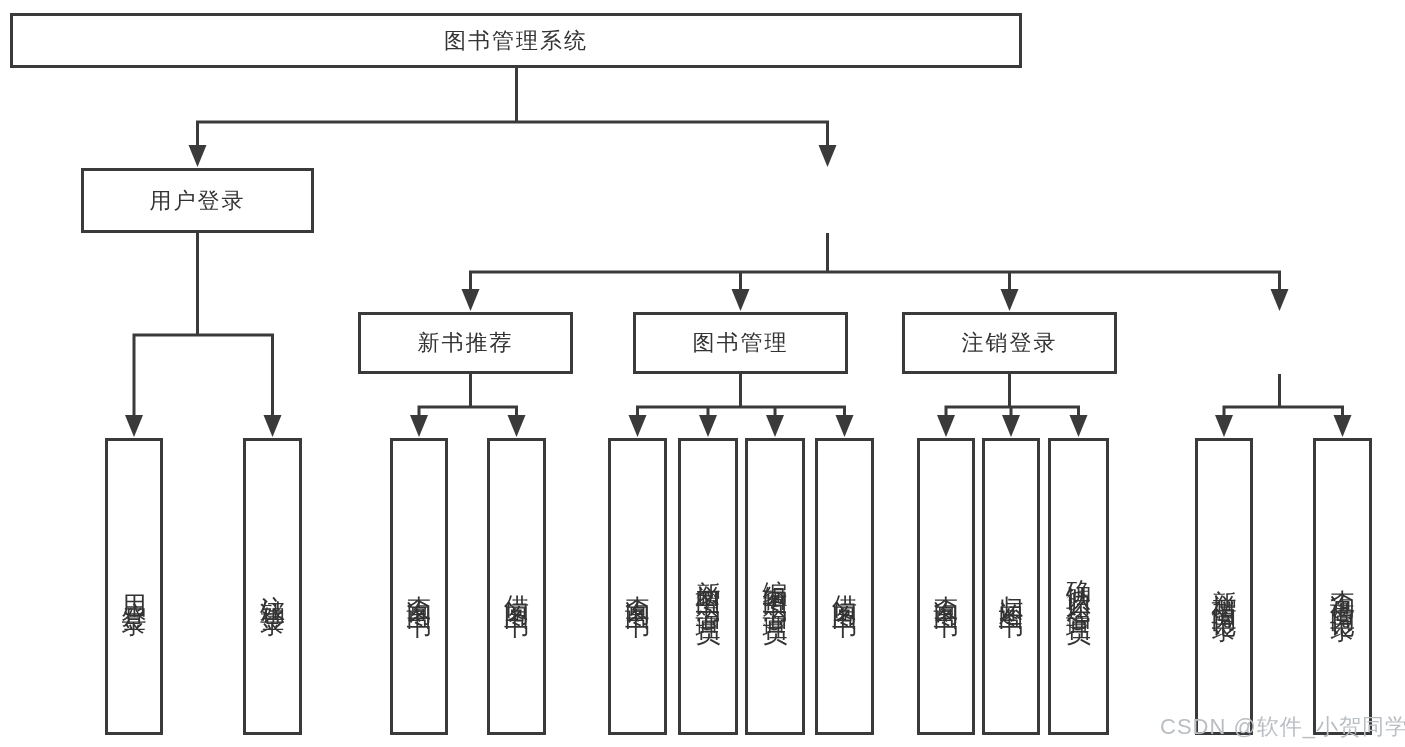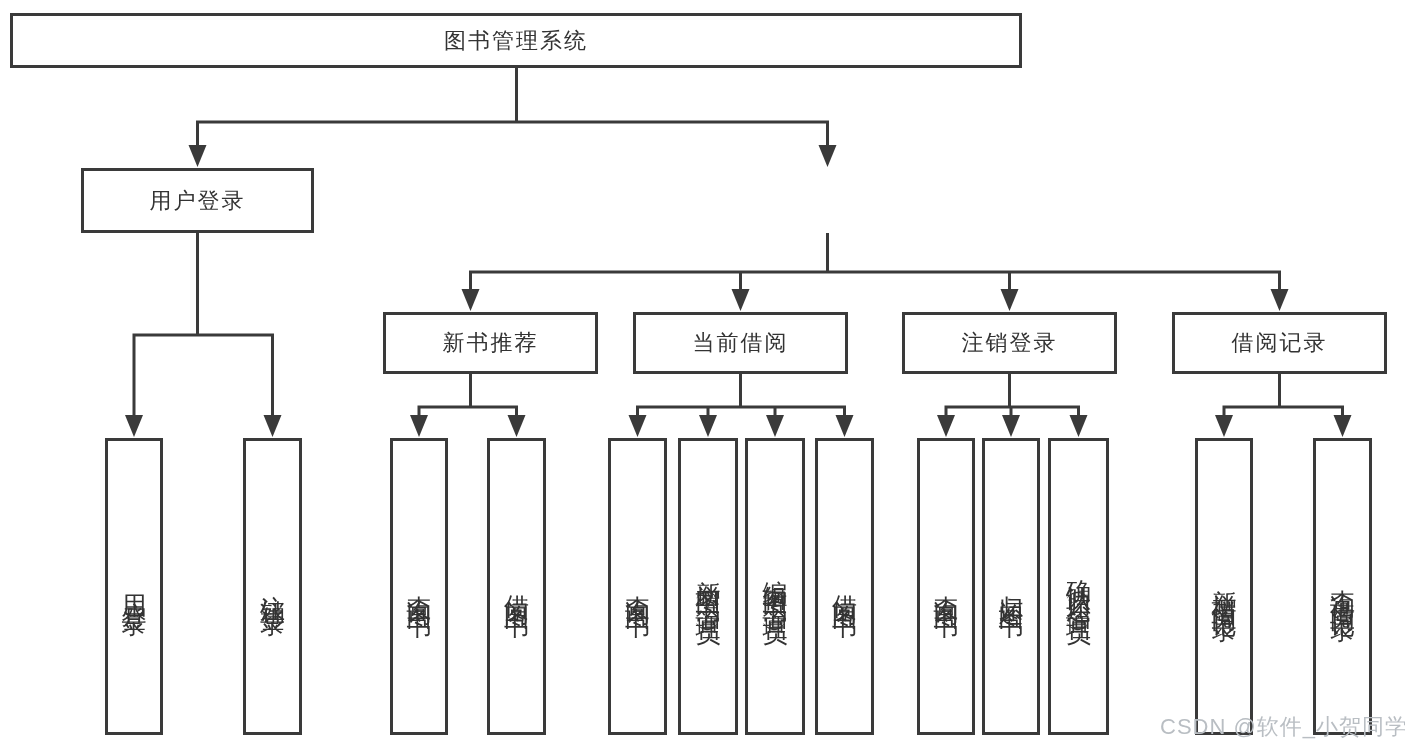--- a/index.html
+++ b/index.html
@@ -128,24 +128,23 @@
         <polygon points="1069.5,415 1087.5,415 1078.5,437"></polygon>
         <polygon points="1215,415 1233,415 1224,437"></polygon>
         <polygon points="1333.5,415 1351.5,415 1342.5,437"></polygon>
       </g>
   </svg>
 
   <div class="node" style="left:10px;top:13px;width:1012px;height:55px">图书管理系统</div>
 
   <div class="node" style="left:81px;top:168px;width:233px;height:65px">用户登录</div>
 
-  <div class="node" style="left:383px;top:312px;width:215px;height:62px">新书推荐</div>
-  <div class="node" style="left:633px;top:312px;width:215px;height:62px">当前借阅</div>
+  <div class="node" style="left:358px;top:312px;width:215px;height:62px">新书推荐</div>
+  <div class="node" style="left:633px;top:312px;width:215px;height:62px">图书管理</div>
   <div class="node" style="left:902px;top:312px;width:215px;height:62px">注销登录</div>
-  <div class="node" style="left:1172px;top:312px;width:215px;height:62px">借阅记录</div>
 
   <div class="node leaf" style="left:105px;width:58px">用户登录</div>
   <div class="node leaf" style="left:243px;width:59px">注销登录</div>
 
   <div class="node leaf" style="left:390px;width:58px">查询图书</div>
   <div class="node leaf" style="left:487px;width:59px">借阅图书</div>
 
   <div class="node leaf" style="left:608px;width:59px">查询图书</div>
   <div class="node leaf" style="left:678px;width:60px">新增图书（管理员）</div>
   <div class="node leaf" style="left:745px;width:60px">编辑图书（管理员）</div>

